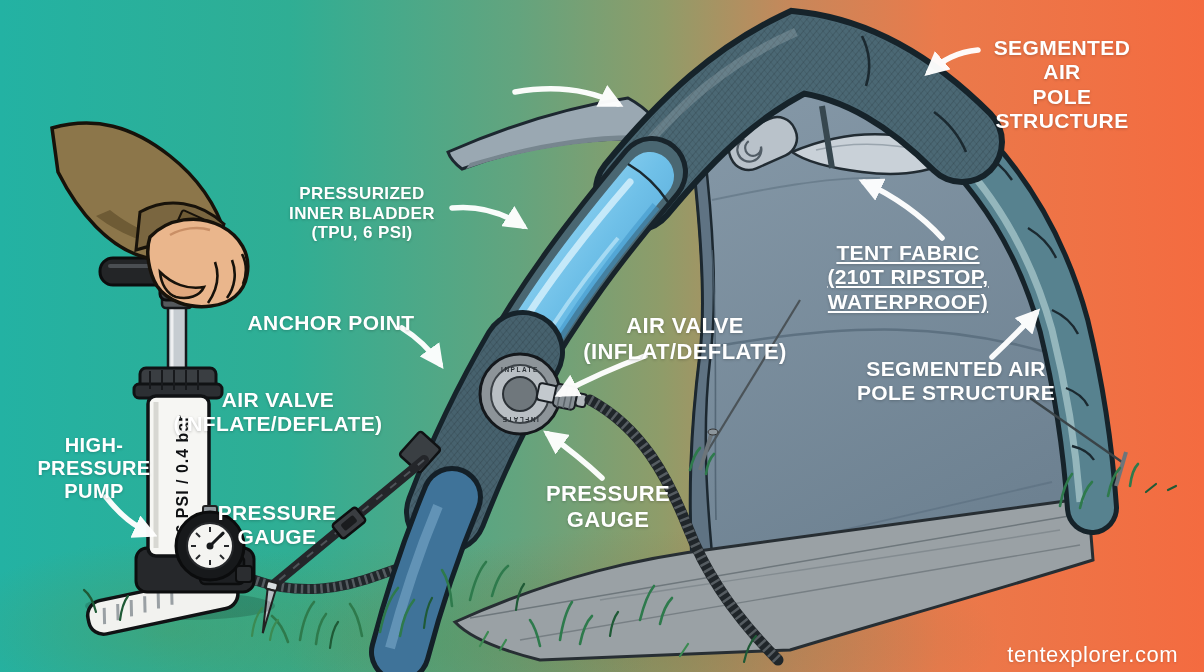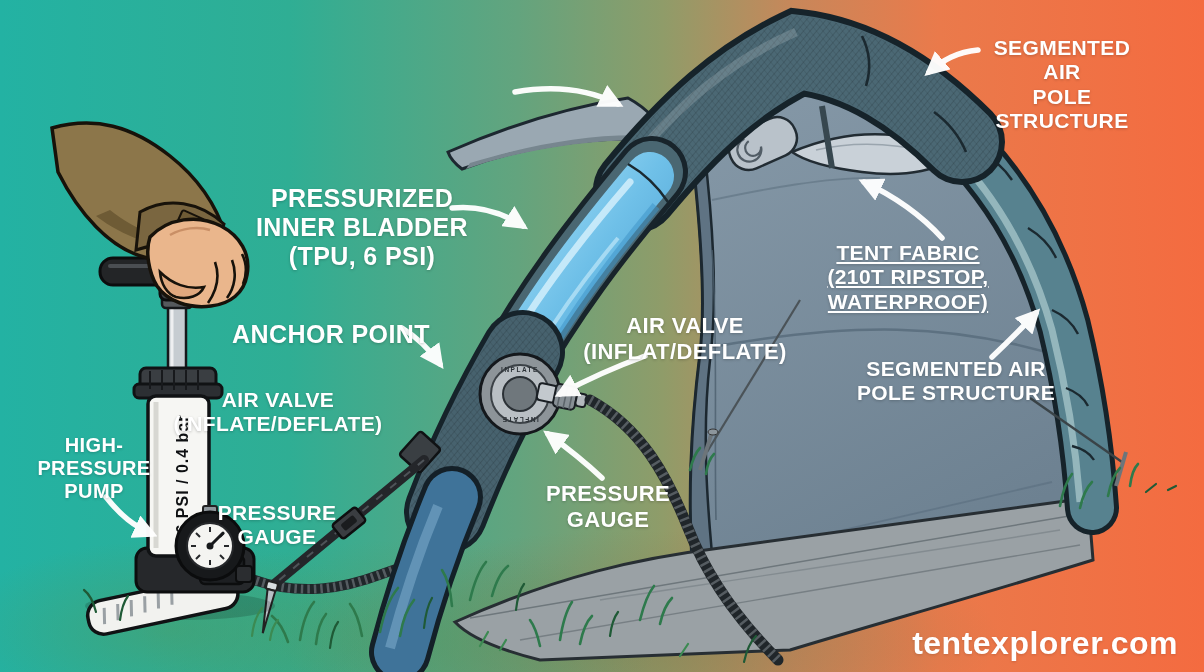--- a/index.html
+++ b/index.html
@@ -10,32 +10,32 @@
   .stage svg{position:absolute;left:0;top:0;}
   .lbl{
     position:absolute;color:#ffffff;font-weight:700;text-align:center;
     white-space:pre-line;line-height:1.16;letter-spacing:.4px;
     text-shadow:0 1px 3px rgba(0,0,0,.22);
     transform:translateX(-50%);
     font-family:"Liberation Sans",sans-serif;
   }
   #lbl-outer-sleeve   {left:385px;top:54px;font-size:22px;}
   #lbl-seg-top        {left:1062px;top:36px;font-size:21px;}
-  #lbl-pressurized    {left:362px;top:184px;font-size:25px;}
-  #lbl-anchor         {left:331px;top:320px;font-size:25px;}
+  #lbl-pressurized    {left:362px;top:184px;font-size:17px;}
+  #lbl-anchor         {left:331px;top:311px;font-size:21px;}
   #lbl-valve-left     {left:278px;top:388px;font-size:21px;}
   #lbl-pump           {left:94px;top:434px;font-size:20px;}
   #lbl-gauge-left     {left:277px;top:501px;font-size:21px;}
   #lbl-valve-center   {left:685px;top:313px;font-size:22px;}
   #lbl-gauge-center   {left:608px;top:481px;font-size:22px;}
   #lbl-tent-fabric    {left:908px;top:241px;font-size:21px;text-decoration:underline;}
   #lbl-seg-right      {left:956px;top:357px;font-size:21px;}
   #watermark{
-    position:absolute;right:26px;bottom:10px;color:#ffffff;font-weight:700;
-    font-size:32px;letter-spacing:.5px;transform:none;text-align:right;
+    position:absolute;right:26px;bottom:4px;color:#ffffff;font-weight:400;
+    font-size:22px;letter-spacing:.5px;transform:none;text-align:right;
     text-shadow:0 1px 3px rgba(0,0,0,.15);
   }
 </style>
 </head>
 <body>
 
 <div class="stage">
 
 <svg width="1204" height="672" viewBox="0 0 1204 672">
   <defs>

